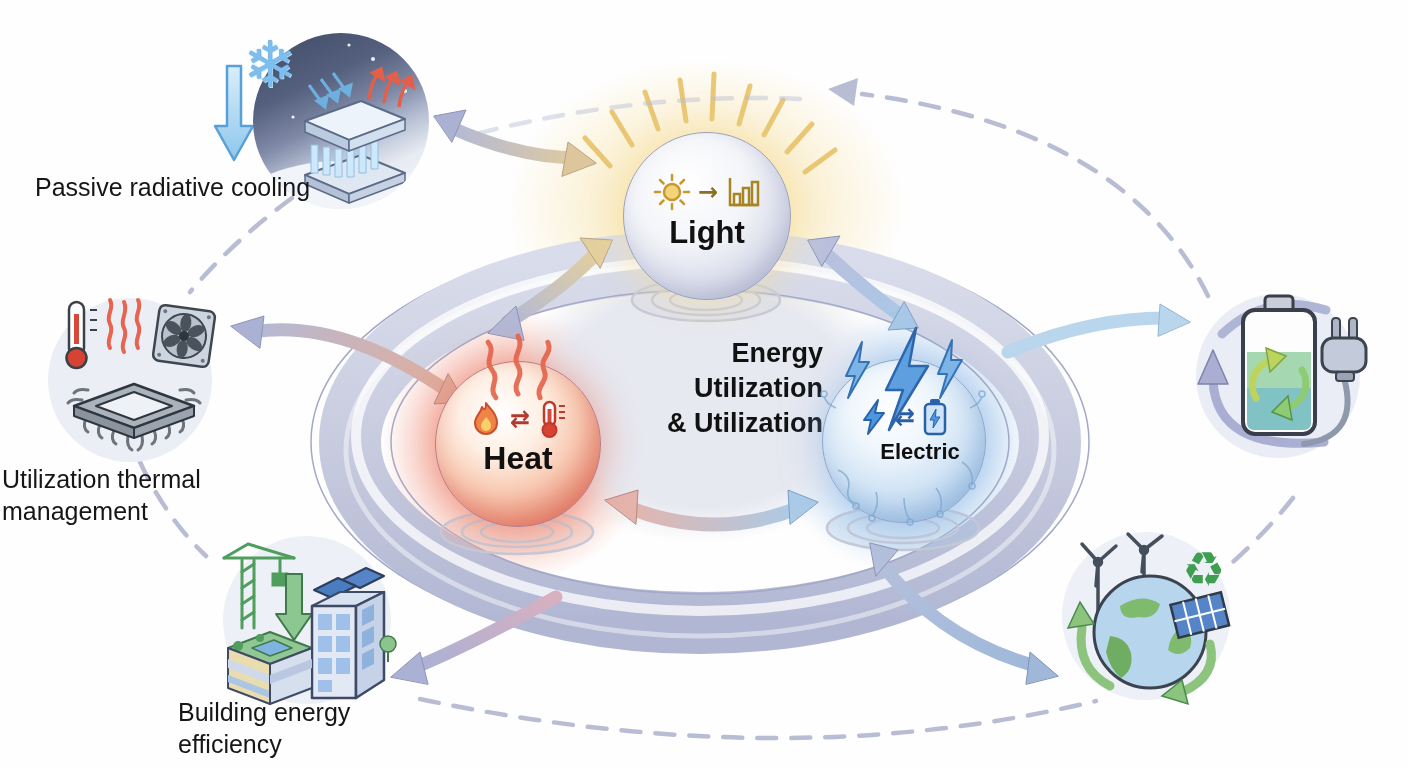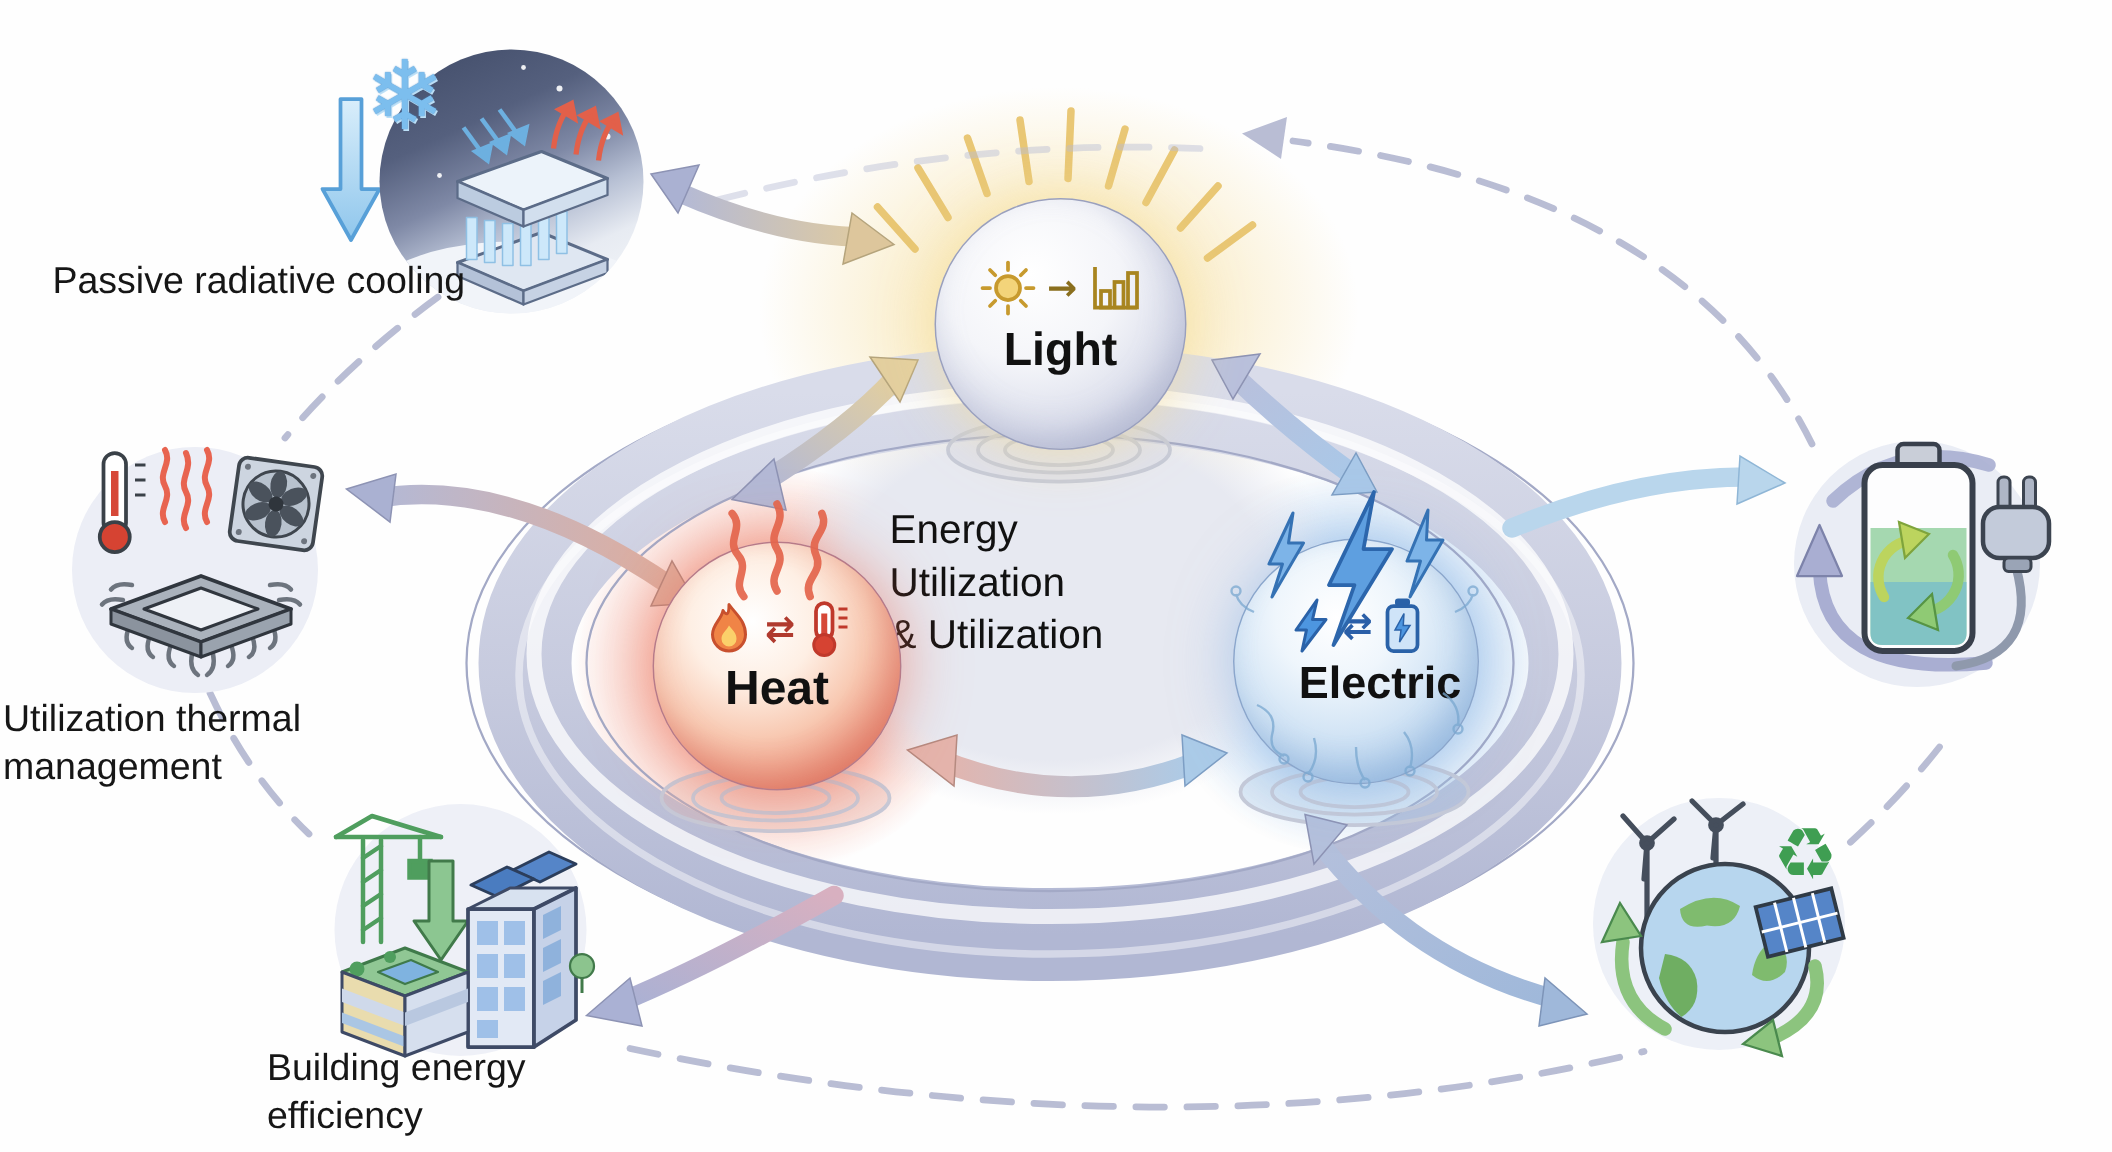--- a/index.html
+++ b/index.html
@@ -19,24 +19,24 @@
   #sphere-light .sph-label{font-size:31px;margin-top:4px;}
   #sphere-heat{left:435px;top:361px;width:164px;height:164px;
     background:radial-gradient(circle at 40% 32%, #ffffff 0%, #feefe4 28%, #f8c9b2 52%, #ec9078 76%, #db6f62 91%, #c96259 100%);
     border:1.5px solid #b77a88; box-shadow:0 0 42px rgba(235,100,75,.55), inset -6px -10px 22px rgba(200,90,80,.3);}
   #sphere-heat .icons{margin-top:38px;}
   #sphere-heat .sph-label{font-size:32px;margin-top:2px;}
   #sphere-electric{left:822px;top:359px;width:162px;height:162px;
     background:radial-gradient(circle at 42% 32%, #ffffff 0%, #eff6fc 28%, #d2e4f5 54%, #abcaea 80%, #90b5dd 100%);
     border:1.5px solid #8aa6cc; box-shadow:0 0 40px rgba(120,170,225,.55), inset -6px -10px 20px rgba(110,150,200,.3);}
   #sphere-electric .icons{margin-top:38px;}
-  #sphere-electric .sph-label{font-size:30px;margin-top:3px;margin-left:32px;}
+  #sphere-electric .sph-label{font-size:22px;margin-top:3px;margin-left:32px;}
   .exch{font-size:24px;font-weight:bold;}
-  #center-text{position:absolute;left:593px;top:336px;width:230px;text-align:left;z-index:4;
-    font-weight:normal;font-size:27px;line-height:1.3;color:#111;}
+  #center-text{position:absolute;left:593px;top:336px;width:230px;text-align:right;z-index:4;
+    font-weight:bold;font-size:27px;line-height:1.3;color:#111;}
   #center-text span{display:block;}
   .badge{position:absolute;z-index:3;}
   #badge-cooling{left:253px;top:33px;width:176px;height:176px;border-radius:50%;overflow:hidden;
     background:linear-gradient(155deg,#3f4a66 0%,#55607e 30%,#7f89a6 48%,#b7c0d4 62%,#e7ebf2 76%,#f8fafc 100%);}
   #snowflake{position:absolute;left:243px;top:28px;z-index:6;font-size:64px;color:#7cbeee;
     text-shadow:0 0 1px #4788c4, 1px 1px 0 #bfe2f8;}
   #recycle-glyph{font-family:"DejaVu Sans","Liberation Sans",sans-serif;}
 </style>
 </head>
 <body>

